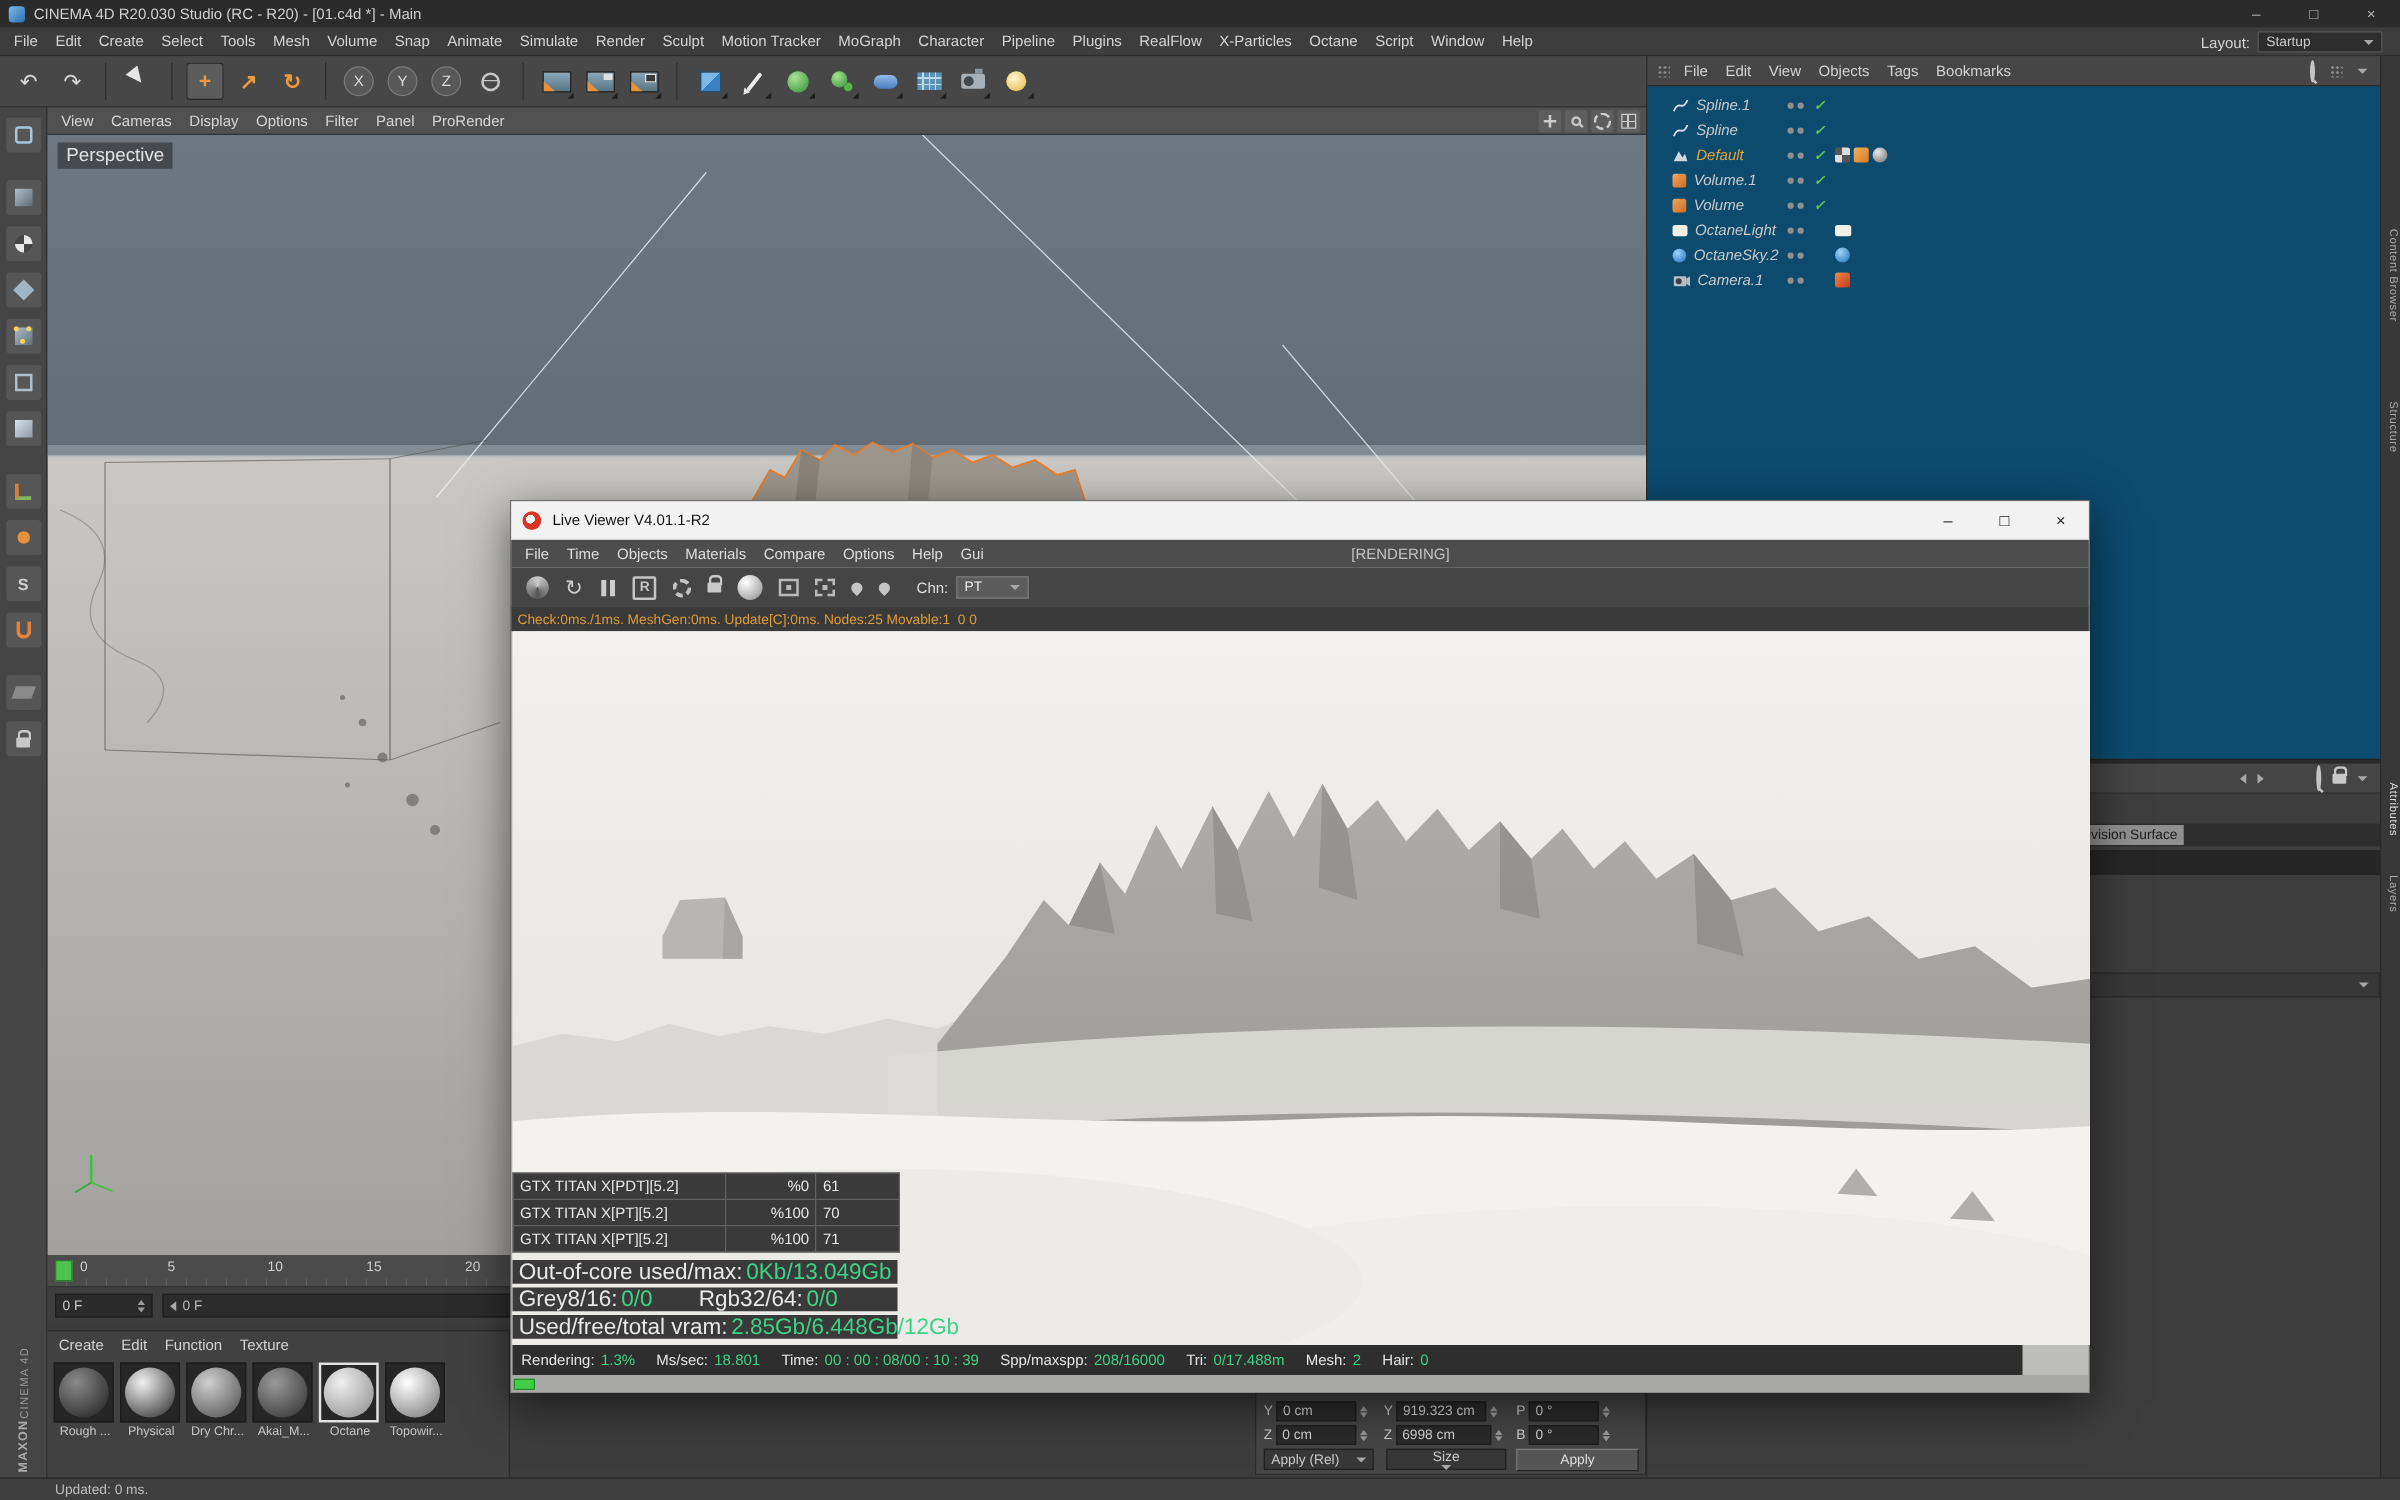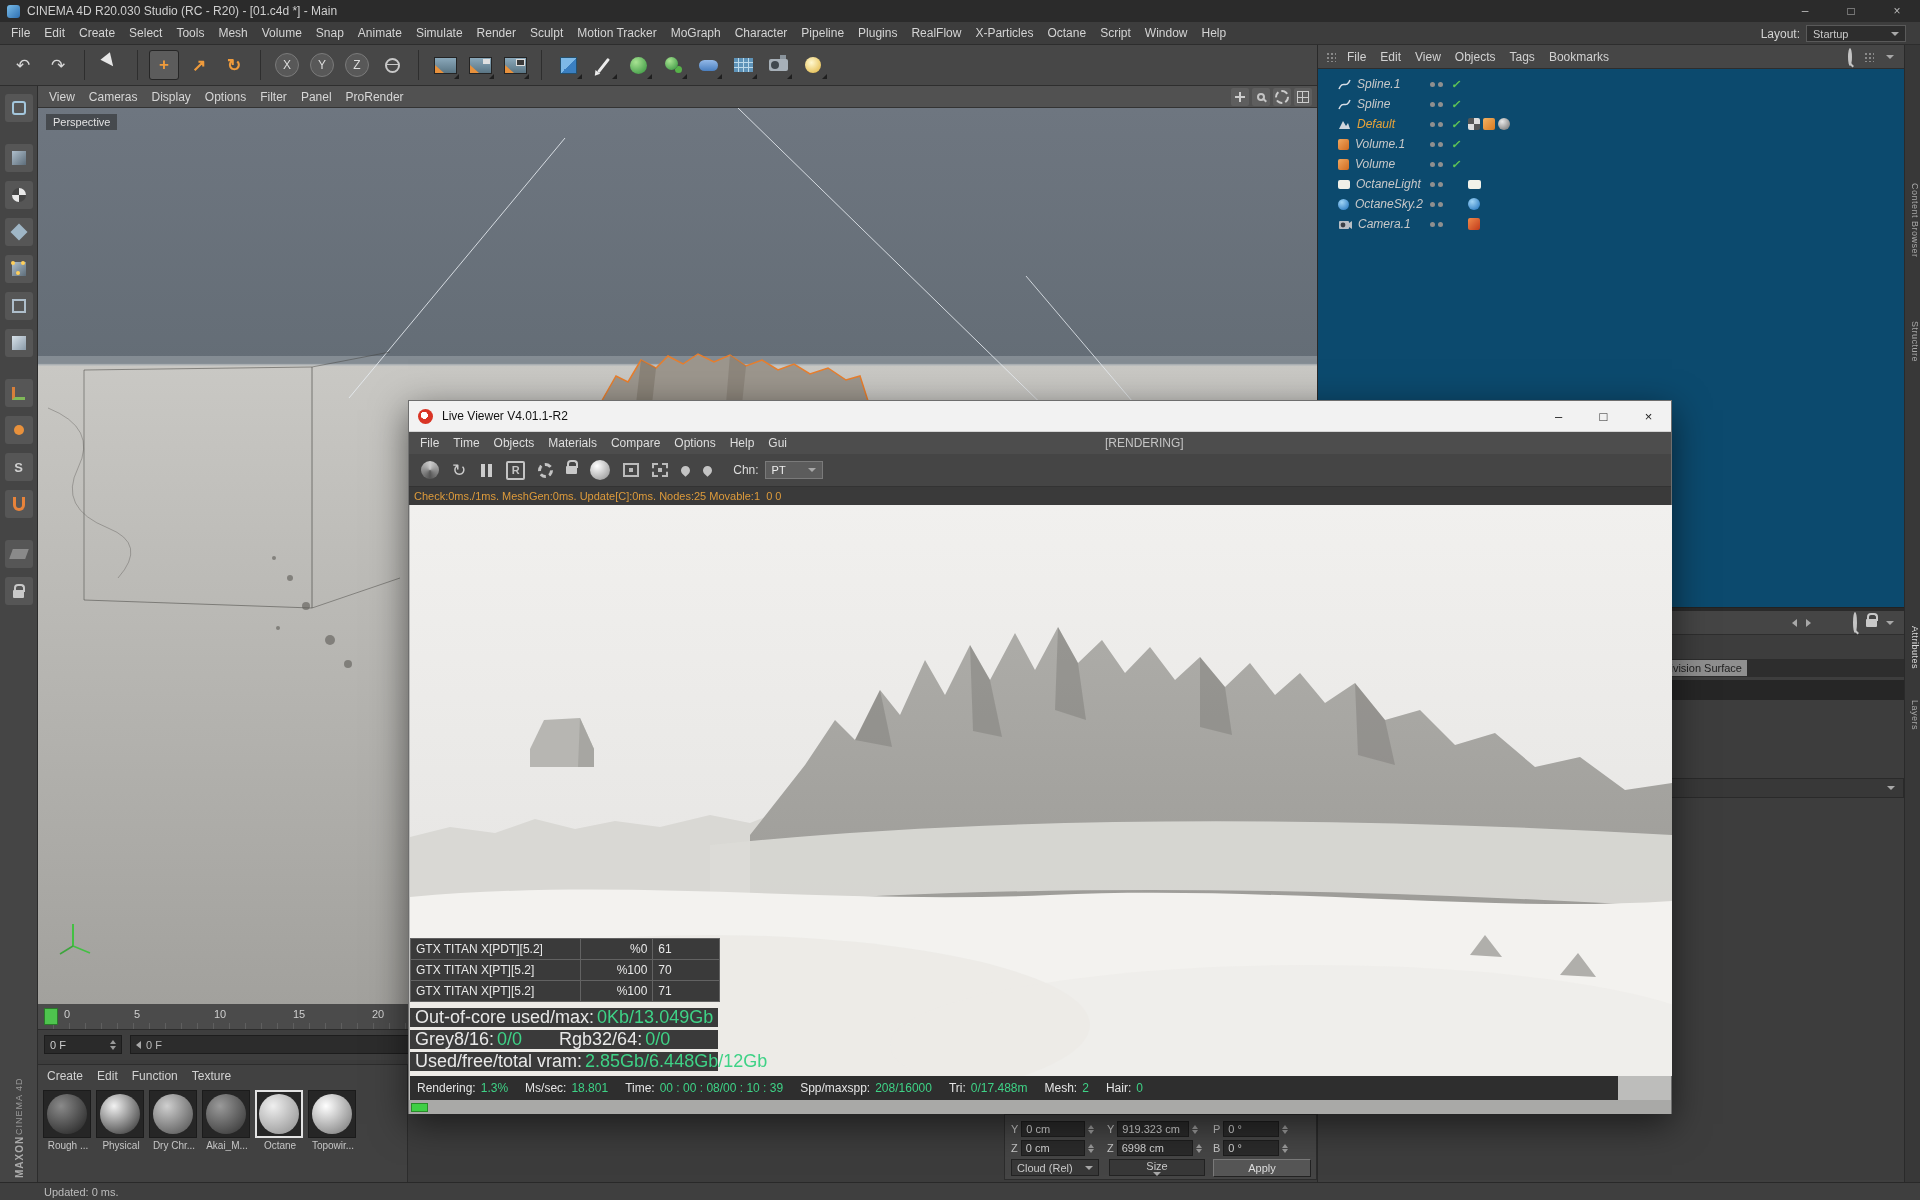--- a/index.html
+++ b/index.html
@@ -70,21 +70,21 @@
   .vp-nav { margin-left:auto; display:flex; gap:3px; padding-right:5px; }
   .nicon { width:18px; height:18px; background:#5e5e5e; border-radius:2px; display:flex; align-items:center; justify-content:center; position:relative; }
   .n-pan::before { content:""; position:absolute; width:10px; height:2px; background:#ccc; }
   .n-pan::after { content:""; position:absolute; width:2px; height:10px; background:#ccc; }
   .n-zoom { }
   .mag { width:8px; height:8px; border:2px solid #c4c4c4; border-radius:50%; position:relative; }
   .mag::after { content:""; position:absolute; width:5px; height:2px; background:#c4c4c4; transform:rotate(45deg); right:-4px; bottom:-2px; }
   .n-rot::before { content:""; width:10px; height:10px; border:2px dashed #ccc; border-radius:50%; }
   .n-tog::before { content:""; width:10px; height:10px; border:1.5px solid #ccc; background:linear-gradient(90deg,transparent 0 4px,#ccc 4px 5px,transparent 5px),linear-gradient(0deg,transparent 0 4px,#ccc 4px 5px,transparent 5px); }
   .vp-canvas { position:absolute; left:38px; top:108px; width:1279px; height:896px; background:#6b737b; overflow:hidden; }
-  .persp-label { position:absolute; left:8px; top:6px; background:rgba(38,38,38,0.55); color:#e2e2e2; font-size:11px; padding:2px 7px; }
+  .persp-label { position:absolute; left:8px; top:6px; background:rgba(38,38,38,0.55); color:#e2e2e2; font-size:15px; padding:2px 7px; }
 
   
   .timeline { position:absolute; left:38px; top:1004px; width:1279px; height:26px; background:#4b4b4b; border-bottom:1px solid #2c2c2c; font-size:11px; color:#cfcfcf; background-image:repeating-linear-gradient(90deg, transparent 0 15px, #5f5f5f 15px 16px); background-size:100% 6px; background-position:0 100%; background-repeat:no-repeat; }
   .tl-marker { position:absolute; left:6px; top:4px; width:14px; height:17px; background:#4ec44e; border:1px solid #2a7a2a; }
   .tick { position:absolute; top:4px; }
   .transport { position:absolute; left:38px; top:1030px; width:1279px; height:30px; background:#3e3e3e; }
   .frame-box { position:absolute; left:6px; top:5px; width:78px; height:19px; background:#2a2a2a; border:1px solid #1d1d1d; color:#cccccc; font-size:11px; display:flex; align-items:center; padding:0 5px; }
   .frame-box .spin { margin-left:auto; display:flex; flex-direction:column; gap:2px; }
   .tri-up { width:0; height:0; border-left:3px solid transparent; border-right:3px solid transparent; border-bottom:4px solid #9a9a9a; }
   .tri-dn { width:0; height:0; border-left:3px solid transparent; border-right:3px solid transparent; border-top:4px solid #9a9a9a; }
@@ -155,21 +155,21 @@
   .vtab { position:absolute; left:1px; width:14px; writing-mode:vertical-rl; font-size:9px; color:#a8a8a8; letter-spacing:0.5px; text-align:center; }
   .vtab.active { color:#dcdcdc; }
 
   
   .lv { position:absolute; left:408px; top:400px; width:1264px; height:714px; background:#bdbdbb; border:1px solid #6e6e6e; box-shadow:0 10px 34px rgba(0,0,0,0.55); z-index:50; }
   .lv-titlebar { height:31px; background:#f2f2f2; border-bottom:1px solid #d4d4d4; display:flex; align-items:center; color:#111; font-size:12px; }
   .lv-ico { width:15px; height:15px; border-radius:50%; background:radial-gradient(circle at 42% 42%, #ffffff 0 28%, #d93425 30%); margin:0 9px; }
   .lv-controls { margin-left:auto; display:flex; }
   .lv-btn { width:45px; height:31px; display:flex; align-items:center; justify-content:center; font-size:13px; color:#222; }
   .lv-menubar { position:relative; height:22px; background:#4d4d4d; display:flex; align-items:center; font-size:12px; color:#dedede; padding-left:4px; }
-  .lv-rendering { position:absolute; left:696px; color:#c4c4c4; }
+  .lv-rendering { position:absolute; left:672px; color:#c4c4c4; }
   .lv-toolbar { height:33px; background:#454545; border-bottom:1px solid #333; display:flex; align-items:center; gap:13px; padding-left:12px; }
   .lvt { display:flex; align-items:center; justify-content:center; color:#cccccc; }
   .oct-logo { width:18px; height:18px; border-radius:50%; background:conic-gradient(#cccccc, #555555, #cccccc); }
   .lvt.glyph { font-size:17px; }
   .pause i { display:inline-block; width:4px; height:13px; background:#cccccc; margin:0 1.5px; }
   .rbox { width:19px; height:19px; border:2px solid #c4c4c4; border-radius:2px; font-size:11px; font-weight:bold; color:#c4c4c4; }
   .gear { width:15px; height:15px; border:3px dashed #c4c4c4; border-radius:50%; }
   .ball { width:20px; height:20px; border-radius:50%; background:radial-gradient(circle at 35% 30%, #ffffff, #8a8a8a); }
   .region { width:16px; height:14px; border:2px solid #bbbbbb; position:relative; }
   .region::after { content:""; position:absolute; left:4px; top:3px; width:4px; height:4px; background:#bbbbbb; }
@@ -525,21 +525,21 @@
     </div>
     <div class="cgroup" style="left:208px; top:25px;">
       <span>B</span>
       <span class="cfield" style="width:56px">0 °</span>
       <span class="spin">
           <i class="tri-up"></i>
           <i class="tri-dn"></i>
         </span>
     </div>
     <div class="cselect" style="left:6px; top:44px; width:88px;">
-      <span>Cloud (Rel)</span>
+      <span>Apply (Rel)</span>
       <span class="caret-down"></span>
     </div>
     <div class="cselect" style="left:104px; top:44px; width:96px;flex-direction:column;">
       <span>Size</span>
       <span class="caret-down"></span>
     </div>
     <div class="cbtn" style="left:208px; top:44px; width:98px;">Apply</div>
   </div>
 
   <div class="right-panel">

